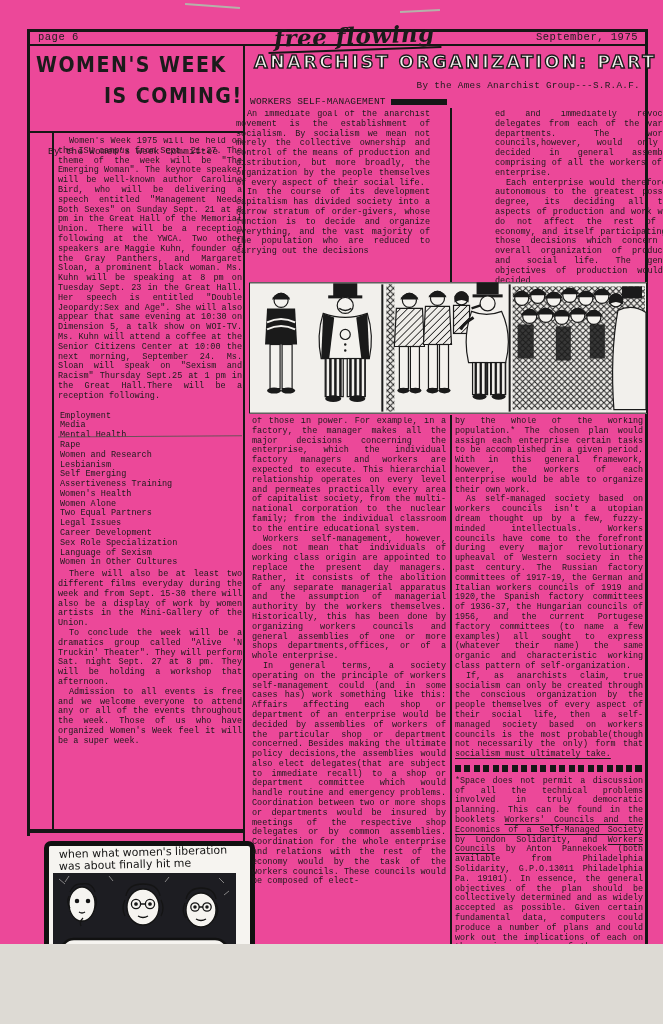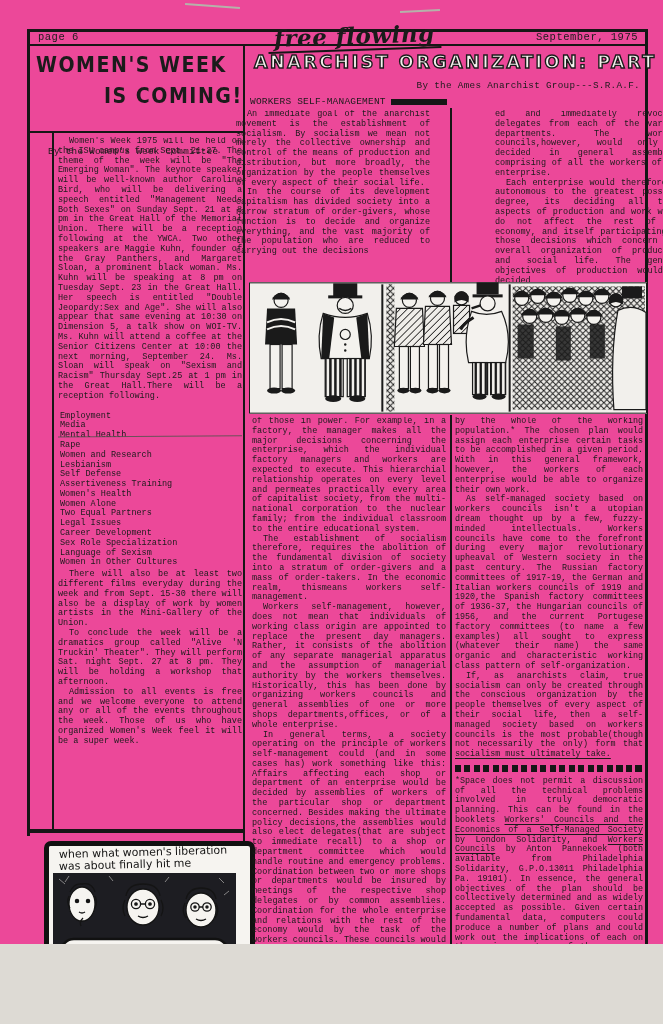--- a/index.html
+++ b/index.html
@@ -79,21 +79,21 @@
 
   <div class="abs bt" style="left:58px;top:137px;width:184px;height:690px;">
     <p>Women's Week 1975 will be held on the ISU campus from Sept. 21-27. The theme of the week will be "The Emerging Woman". The keynote speaker will be well-known author Caroline Bird, who will be delivering a speech entitled "Management Needs Both Sexes" on Sunday Sept. 21 at 8 pm in the Great Hall of the Memorial Union. There will be a reception following at the YWCA. Two other speakers are Maggie Kuhn, founder of the Gray Panthers, and Margaret Sloan, a prominent black woman. Ms. Kuhn will be speaking at 8 pm on Tuesday Sept. 23 in the Great Hall. Her speech is entitled "Double Jeopardy:Sex and Age". She will also appear that same evening at 10:30 on Dimension 5, a talk show on WOI-TV. Ms. Kuhn will attend a coffee at the Senior Citizens Center at 10:00 the next morning, September 24. Ms. Sloan will speak on "Sexism and Racism" Thursday Sept.25 at 1 pm in the Great Hall.There will be a reception following.</p>
     <div class="ws-list">
       <div class="ws-item">Employment</div>
       <div class="ws-item">Media</div>
       <div class="ws-item strike">Mental Health</div>
       <div class="ws-item">Rape</div>
       <div class="ws-item">Women and Research</div>
       <div class="ws-item">Lesbianism</div>
-      <div class="ws-item">Self Defense</div>
+      <div class="ws-item">Self Emerging</div>
       <div class="ws-item">Assertiveness Training</div>
       <div class="ws-item">Women's Health</div>
       <div class="ws-item">Women Alone</div>
       <div class="ws-item">Two Equal Partners</div>
       <div class="ws-item">Legal Issues</div>
       <div class="ws-item">Career Development</div>
       <div class="ws-item">Sex Role Specialization</div>
       <div class="ws-item">Language of Sexism</div>
       <div class="ws-item">Women in Other Cultures</div>
     </div>
@@ -263,21 +263,20 @@
         <rect x="340" y="42" width="15" height="34" fill="#1a1a1a" opacity="0.85"></rect>
         <path d="M368 28 Q360 72 364 127 L396 127 L396 30 Q382 21 368 28 Z" fill="#f2f0ec" stroke="#1a1a1a" stroke-width="1.2"></path>
         <rect x="372" y="4" width="20" height="12" fill="#1a1a1a"></rect>
       </g>
       <rect x="0.5" y="0.5" width="396" height="130" fill="none" stroke="#1a1a1a" stroke-width="1"></rect>
     </svg>
   </div>
 
   <div class="abs bt" style="left:252px;top:417px;width:194px;height:560px;">
     <p class="noindent">of those in power. For example, in a factory, the manager makes all the major decisions concerning the enterprise, which the individual factory managers and workers are expected to execute. This hierarchial relationship operates on every level and permeates practically every area of capitalist society, from the multi-national corporation to the nuclear family; from the individual classroom to the entire educational system.</p>
-    <p>The establishment of socialism therefore, requires the abolition of the fundamental division of society into a stratum of order-givers and a mass of order-takers. In the economic realm, thismeans workers self-management.</p>
     <p>Workers self-management, however, does not mean that individuals of working class origin are appointed to replace the present day managers. Rather, it consists of the abolition of any separate managerial apparatus and the assumption of managerial authority by the workers themselves. Historically, this has been done by organizing workers councils and general assemblies of one or more shops departments,offices, or of a whole enterprise.</p>
     <p>In general terms, a society operating on the principle of workers self-management could (and in some cases has) work something like this: Affairs affecting each shop or department of an enterprise would be decided by assemblies of workers of the particular shop or department concerned. Besides making the ultimate policy decisions,the assemblies would also elect delegates(that are subject to immediate recall) to a shop or department committee which would handle routine and emergency problems. Coordination between two or more shops or departments would be insured by meetings of the respective shop delegates or by common assemblies. Coordination for the whole enterprise and relations with the rest of the economy would by the task of the workers councils. These councils would be composed of elect-</p>
   </div>
 
   <div class="abs bt" style="left:455px;top:417px;width:188px;height:560px;font-size:8.4px;">
     <p class="noindent">by the whole of the working population.* The chosen plan would assign each enterprise certain tasks to be accomplished in a given period. With in this general framework, however, the workers of each enterprise would be able to organize their own work.</p>
     <p>As self-managed society based on workers councils isn't a utopian dream thought up by a few, fuzzy-minded intellectuals. Workers councils have come to the forefront during every major revolutionary upheaval of Western society in the past century. The Russian factory committees of 1917-19, the German and Italian workers councils of 1919 and 1920,the Spanish factory committees of 1936-37, the Hungarian councils of 1956, and the current Portugese factory committees (to name a few examples) all sought to express (whatever their name) the same organic and characteristic working class pattern of self-organization.</p>
     <p>
       <span>If, as anarchists claim, true socialism can only be created through the conscious organization by the people themselves of every aspect of their social life, then a self-managed society based on workers councils is the most probable(though not necessarily the only) form that </span><span class="ul">socialism must ultimately take.</span>
     </p>

